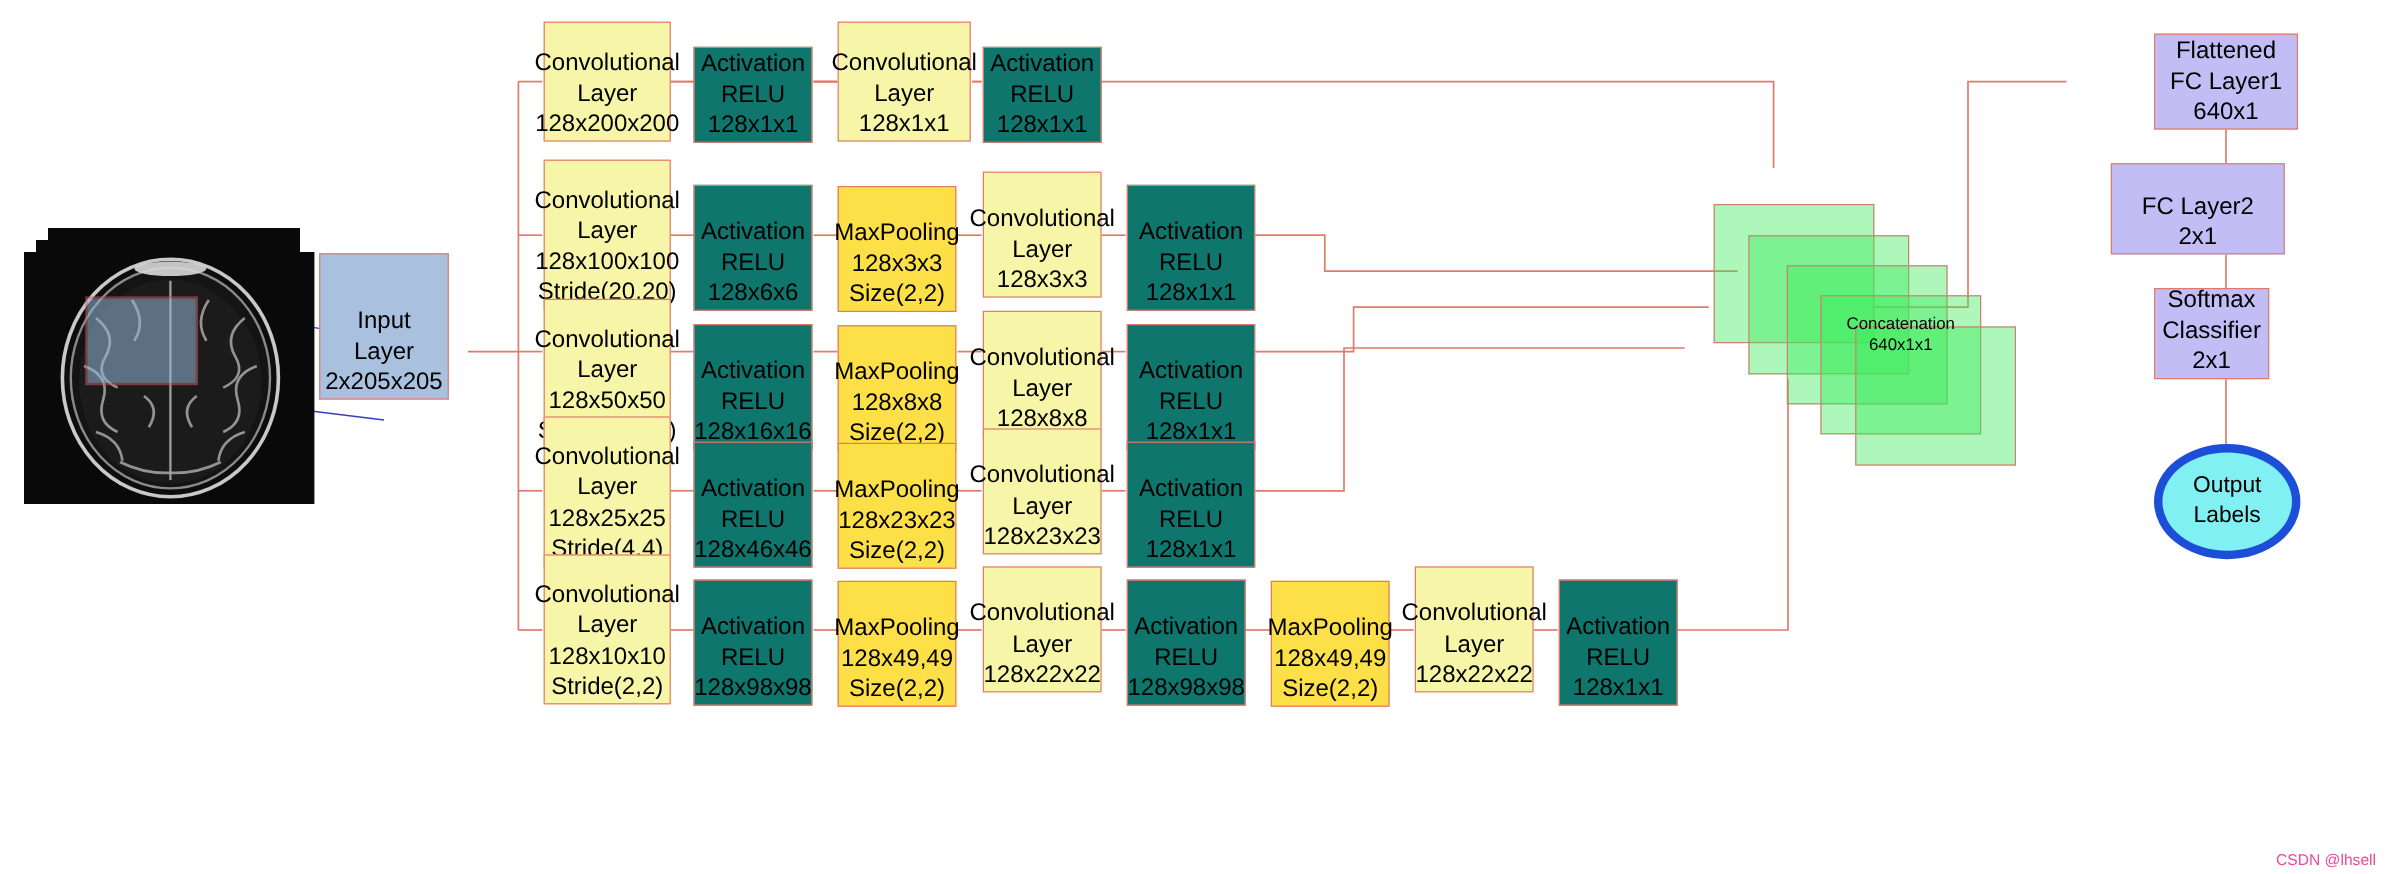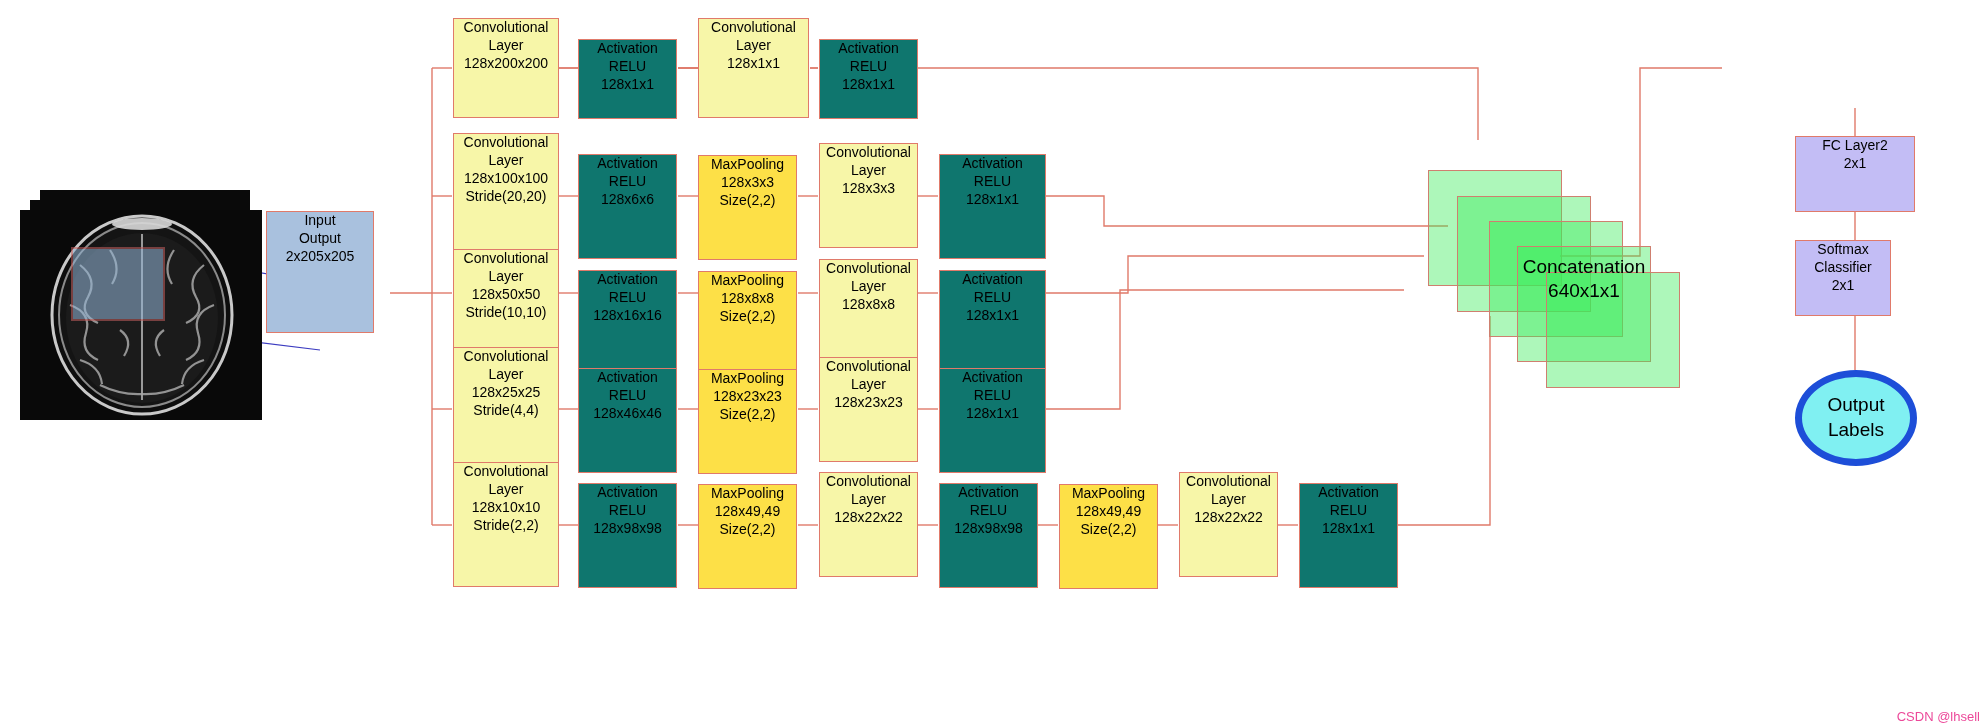--- a/index.html
+++ b/index.html
@@ -15,24 +15,24 @@
     width: 1988px;
     height: 728px;
     background: #ffffff;
     overflow: hidden;
   }
   .node {
     position: absolute;
     box-sizing: border-box;
     border: 1px solid #e07a6a;
     display: flex;
-    align-items: flex-start;
+    align-items: flex-end;
     justify-content: center;
     text-align: center;
-    font-size: 14px;
+    font-size: 20px;
     line-height: 1.28;
     color: #000000;
     white-space: pre-line;
     z-index: 4;
   }
   .conv   { background: #f7f6a8; }
   .act    { background: #0f766e; margin-top: 11px; }
   .pool   { background: #fde047; margin-top: 12px; }
   .fc     { background: #c3bdf5; }
   .inputimg { background: #a9c1de; }
@@ -42,21 +42,21 @@
     border: 1px solid #cf7f6f;
     background: rgba(60, 235, 90, 0.42);
     z-index: 3;
   }
   .concat-label {
     position: absolute;
     display: flex;
     align-items: center;
     justify-content: center;
     text-align: center;
-    font-size: 19px;
+    font-size: 14px;
     line-height: 1.28;
     color: #000;
     white-space: pre-line;
     z-index: 6;
   }
   .circle {
     position: absolute;
     box-sizing: border-box;
     border: 7px solid #1d4ed8;
     border-radius: 50%;
@@ -178,21 +178,21 @@
       <path d="M1855 316 L1855 370"></path>
     </g>
     <g stroke="#3b3bc0" stroke-width="1.2" fill="none">
       <path d="M158 255 L320 283"></path>
       <path d="M158 330 L320 350"></path>
     </g>
   </svg>
 
   <div class="node inputimg" style="left:320px; top:272px; width:108px; height:122px; transform:translate(-54px,-61px) rotate(0deg);">
     <span>Input
-Output
+Layer
 2x205x205</span>
   </div>
 
   <div class="node conv" style="left:453px; top:18px; width:106px; height:100px;">
     <span>Convolutional
 Layer
 128x200x200</span>
   </div>
   <div class="node act" style="left:578px; top:28px; width:99px; height:80px;">
     <span>Activation
@@ -336,21 +336,26 @@
   <div class="concat-box" style="left:1428px; top:170px; width:134px; height:116px;"></div>
   <div class="concat-box" style="left:1457px; top:196px; width:134px; height:116px;"></div>
   <div class="concat-box" style="left:1489px; top:221px; width:134px; height:116px;"></div>
   <div class="concat-box" style="left:1517px; top:246px; width:134px; height:116px;"></div>
   <div class="concat-box" style="left:1546px; top:272px; width:134px; height:116px;"></div>
   <div class="concat-label" style="left:1489px; top:221px; width:190px; height:116px;">
     <span>Concatenation
 640x1x1</span>
   </div>
 
-  <div class="node fc" style="left:1795px; top:136px; width:120px; height:76px;">
+  <div class="node fc" style="left:1795px; top:28px; width:120px; height:80px;">
+    <span>Flattened
+FC Layer1
+640x1</span>
+  </div>
+  <div class="node fc" style="left:1759px; top:136px; width:145px; height:76px;">
     <span>FC Layer2
 2x1</span>
   </div>
   <div class="node fc" style="left:1795px; top:240px; width:96px; height:76px;">
     <span>Softmax
 Classifier
 2x1</span>
   </div>
   <div class="circle" style="left:1795px; top:370px; width:122px; height:96px;">
     <span>Output

